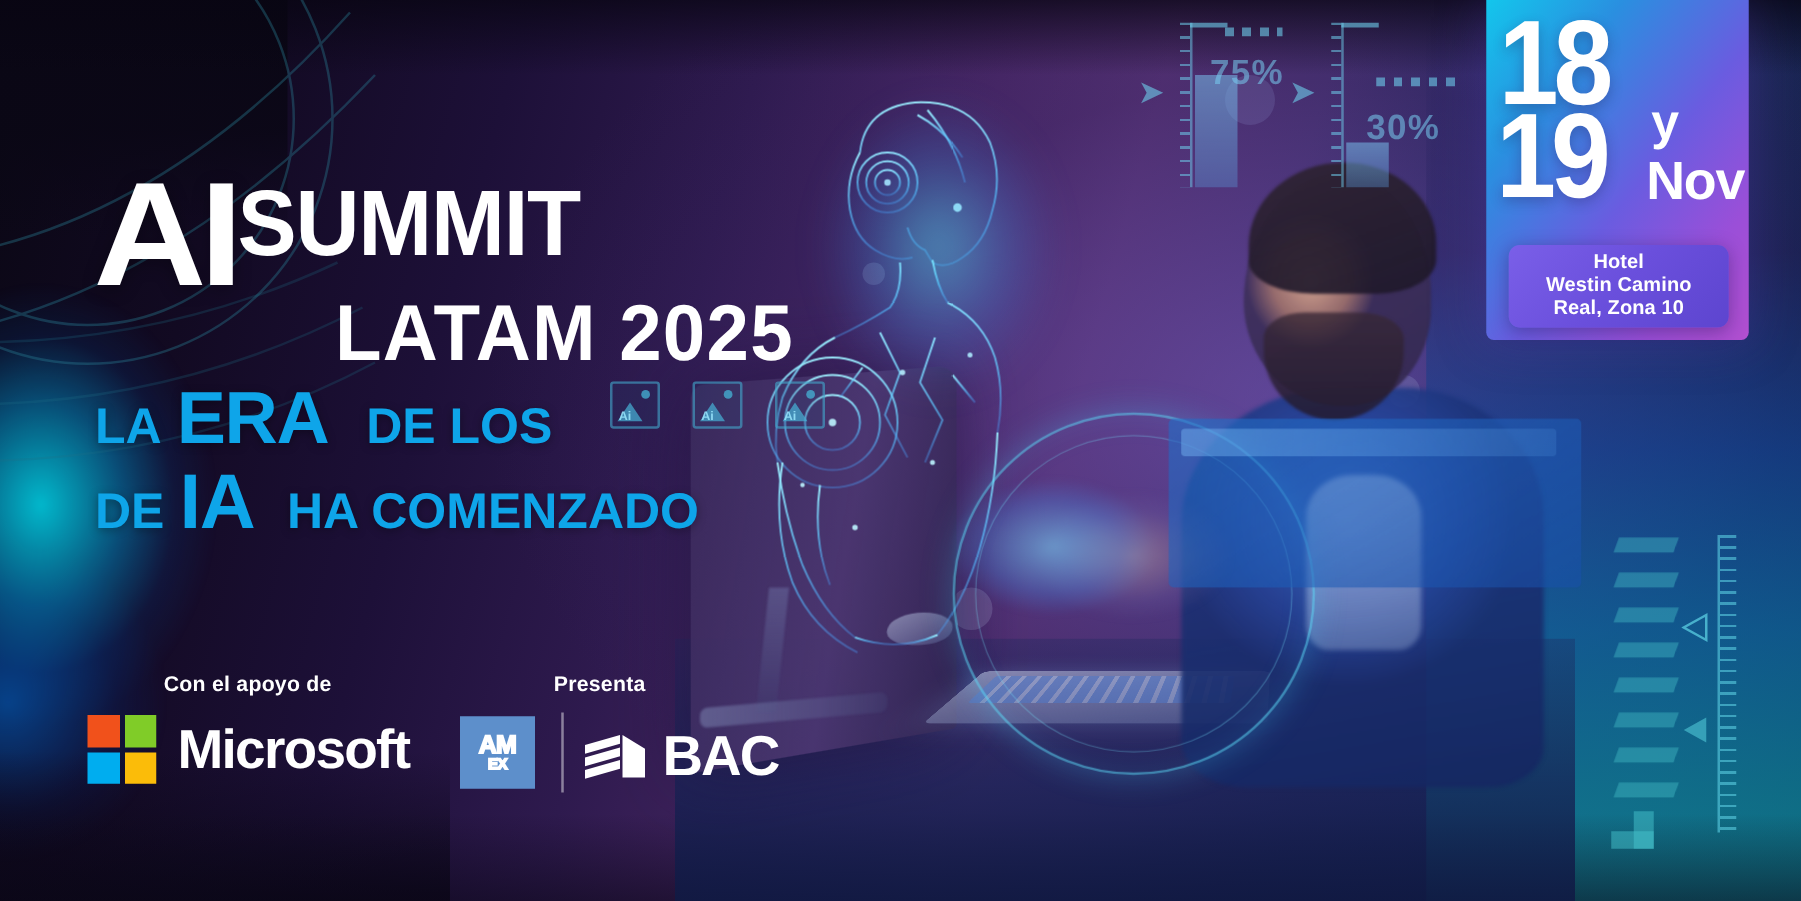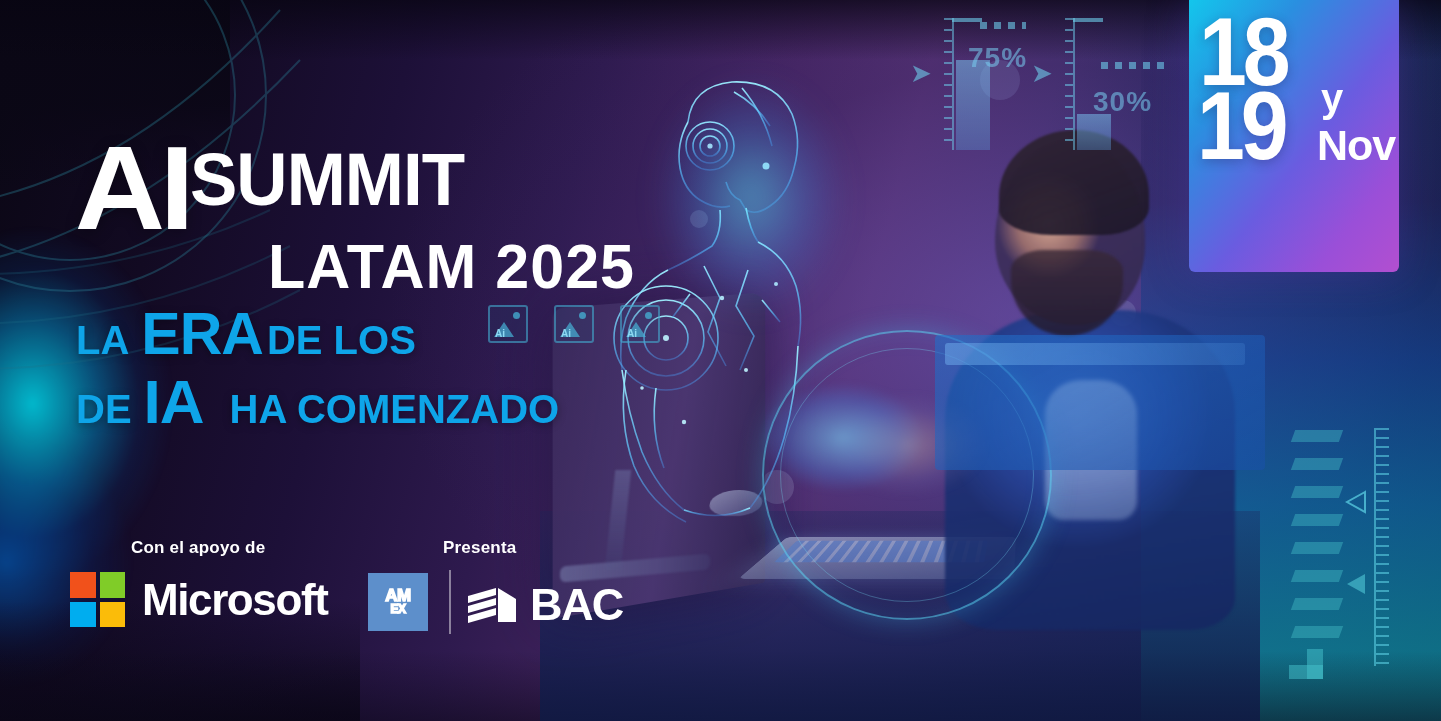--- a/index.html
+++ b/index.html
@@ -397,21 +397,21 @@
   }
 
   .amex-logo {
     position:absolute; left:368px; top:3px;
     width:60px; height:58px;
     background:#5d8fcb;
     display:flex; align-items:center; justify-content:center;
     flex-direction:column;
   }
   .amex-am, .amex-ex {
-    color:#fff; font-size:17px; font-weight:bold; line-height:0.95;
+    color:#fff; font-size:20px; font-weight:bold; line-height:0.95;
     letter-spacing:-0.5px;
     -webkit-text-stroke:1.5px #fff;
   }
   .amex-ex { font-size:12px; }
 
   .sp-divider {
     position:absolute; left:449px; top:0px; width:2px; height:64px;
     background:rgba(255,255,255,0.45);
   }
 
@@ -643,21 +643,21 @@
       <span class="ai-mark">AI</span>
       <span class="summit">SUMMIT</span>
     </div>
     <div class="title-row2">LATAM 2025</div>
   </div>
 
   <div class="tagline">
     <div class="tl-line">
       <span class="tl-sm">LA</span>
       <span class="tl-lg" style="margin-left:12px;">ERA</span>
-      <span class="tl-sm" style="margin-left:4px;">DE LOS</span>
+      <span class="tl-sm" style="margin-left:30px;">DE LOS</span>
     </div>
     <div class="tl-line tl-line3">
       <span class="tl-sm">DE</span>
       <span class="tl-ia" style="margin-left:12px;">IA</span>
       <span class="tl-sm" style="margin-left:26px;">HA COMENZADO</span>
     </div>
   </div>
 
   <div class="sponsors">
     <div class="sp-labels">
@@ -698,15 +698,22 @@
     </div>
   </div>
 
   <div class="date-panel">
     <div class="date-nums">
       <span class="date-18">18</span>
       <span class="date-y">y</span>
       <span class="date-19">19</span>
       <span class="date-nov">Nov</span>
     </div>
+    <div class="venue-badge">
+      <div class="venue-text">
+        <div>Hotel</div>
+        <div>Westin Camino</div>
+        <div>Real, Zona 10</div>
+      </div>
+    </div>
   </div>
 
 </div>
 
 </body></html>

